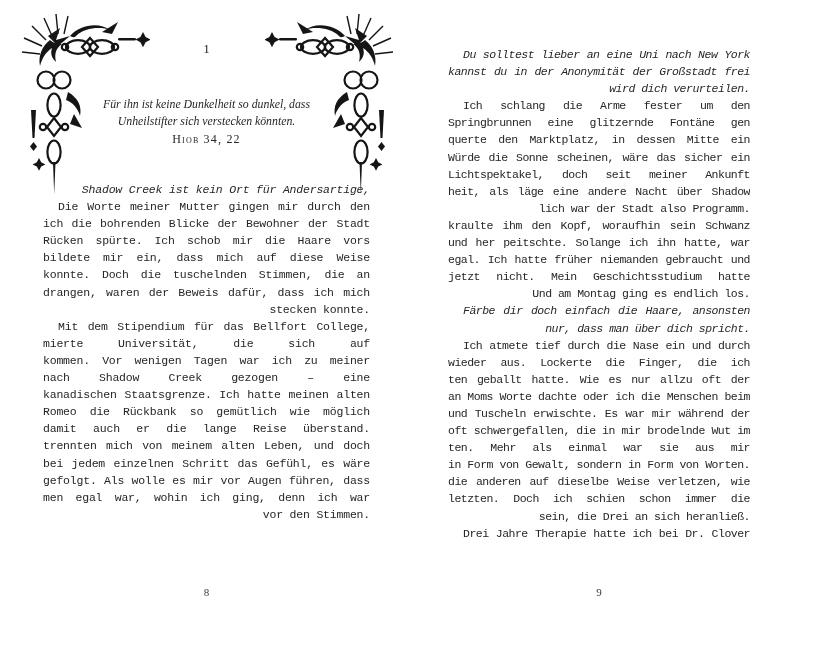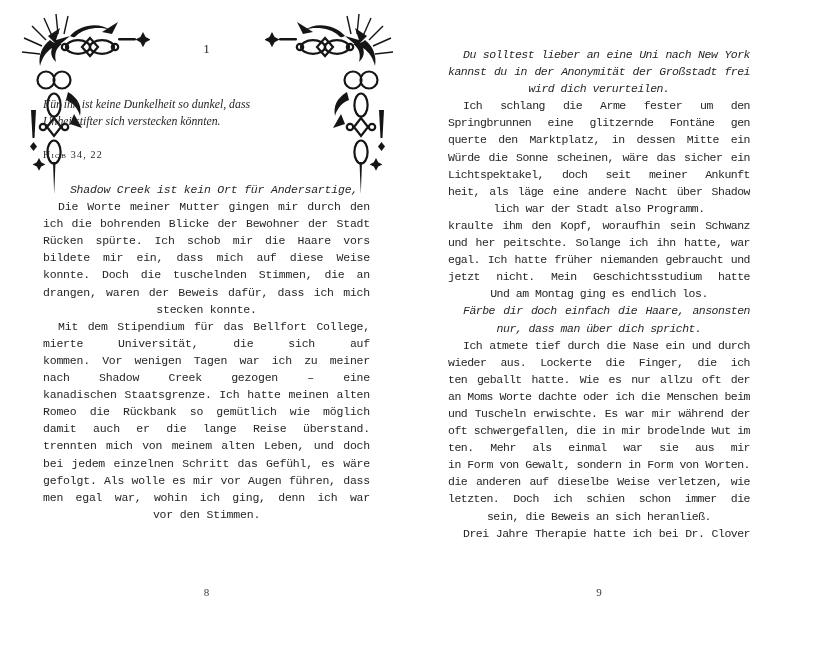--- a/index.html
+++ b/index.html
@@ -4,31 +4,31 @@
 <style>
   * { margin:0; padding:0; box-sizing:border-box; }
   html,body { background:#ffffff; }
   .spread {
     position:relative; width:814px; height:648px; background:#ffffff;
     font-family:"Liberation Serif","DejaVu Serif",serif; color:#262626; overflow:hidden;
   }
   .body-col { position:absolute; font-size:11.5px;font-family:Liberation Mono, monospace; }
   .left-col  { left:43px;  top:181px; width:327px; letter-spacing:-0.2px; }
   .right-col { left:448px; top:46px;  width:302px; letter-spacing:-0.5px; }
-  .line { height:17.1px; line-height:17.1px; overflow:hidden; text-align:center; hyphens:none; }
+  .line { height:17.1px; line-height:17.1px; overflow:hidden; text-align:right; hyphens:none; }
   .line.just { text-align:justify; text-align-last:justify; }
   .line.ind  { text-indent:15px; }
   .line.ital { font-style:italic; }
   .chapter-num { position:absolute; left:43px; top:41px; width:327px; text-align:center; font-size:13px; }
   .epigraph {
-    position:absolute; left:43px; top:96px; width:327px; text-align:left;
+    position:absolute; left:43px; top:96px; width:327px; text-align:center;
     font-style:italic; font-size:11.8px; line-height:17px;
   }
   .epigraph .source {
-    font-style:normal; font-variant:small-caps; font-size:10px; letter-spacing:1.2px; margin-top:16px;
+    font-style:normal; font-variant:small-caps; font-size:12px; letter-spacing:1.2px; margin-top:1px;
   }
   .pagenum { position:absolute; text-align:center; font-size:11px; color:#3a3a3a; }
   .pagenum.pn-left  { left:43px;  width:327px; top:586px; }
   .pagenum.pn-right { left:448px; width:302px; top:586px; }
   .orn { position:absolute; top:6px; width:138px; height:188px; }
   .orn.orn-left  { left:12px; }
   .orn.orn-right { left:265px; transform:scaleX(-1); }
 </style>
 </head>
 <body>
@@ -136,18 +136,18 @@
       <div class="line just ind">Ich atmete tief durch die Nase ein und durch den Mund</div>
       <div class="line just">wieder aus. Lockerte die Finger, die ich unwillkürlich zu Fäus-</div>
       <div class="line just">ten geballt hatte. Wie es nur allzu oft der Fall war, wenn ich</div>
       <div class="line just">an Moms Worte dachte oder ich die Menschen beim Starren</div>
       <div class="line just">und Tuscheln erwischte. Es war mir während der Highschool</div>
       <div class="line just">oft schwergefallen, die in mir brodelnde Wut im Zaum zu hal-</div>
       <div class="line just">ten. Mehr als einmal war sie aus mir herausgebrochen – nie</div>
       <div class="line just">in Form von Gewalt, sondern in Form von Worten. Ich wollte</div>
       <div class="line just">die anderen auf dieselbe Weise verletzen, wie sie mich ver-</div>
       <div class="line just">letzten. Doch ich schien schon immer die Einzige gewesen zu</div>
-      <div class="line">sein, die Beweis an sich heranließ.</div>
+      <div class="line">sein, die Drei an sich heranließ.</div>
       <div class="line just ind">Drei Jahre Therapie hatte ich bei Dr. Clover hinter mir,</div>
     </div>
   <div class="pagenum pn-right">9</div>
 
 </div>
 
 </body></html>

